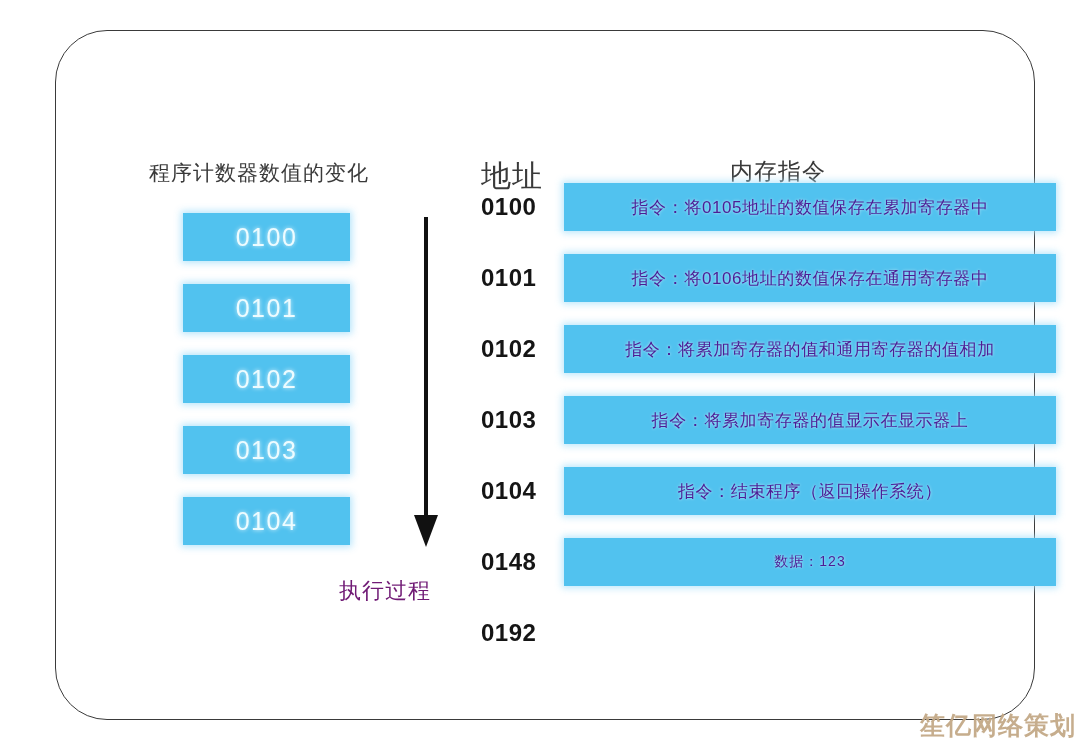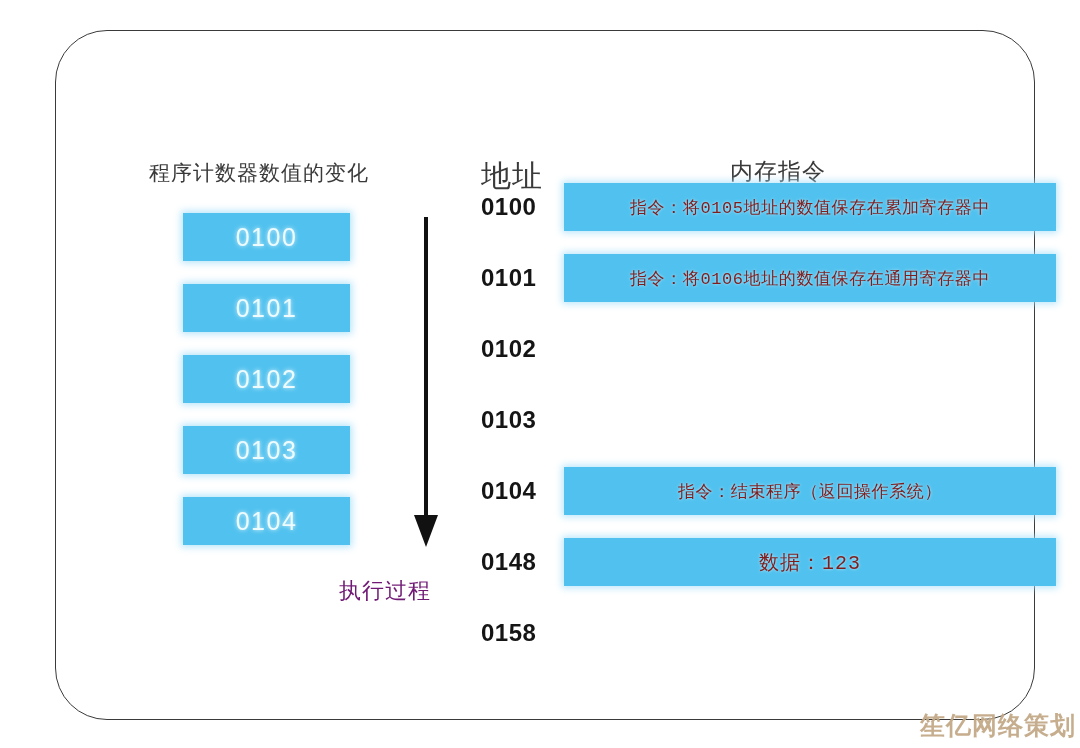--- a/index.html
+++ b/index.html
@@ -115,29 +115,28 @@
     width: 492px;
     height: 48px;
     background: #51c2ef;
     box-shadow: 0 0 7px 2px rgba(170, 225, 250, 0.8);
     display: flex;
     align-items: center;
     justify-content: center;
     box-sizing: border-box;
   }
   .mem-cell-text {
-    color: #7f1d1d;
+    color: #4c1d95;
     font-size: 17px;
     letter-spacing: 0.6px;
     white-space: nowrap;
     text-shadow: 0 0 3px rgba(255,255,255,0.7);
-    font-family: Liberation Mono, monospace;
   }
   .mem-cell-text.is-data {
-    font-size: 20px;
+    font-size: 14px;
     letter-spacing: 1px;
   }
 
   
   #watermark {
     position: absolute;
     right: 4px;
     bottom: 6px;
     color: #c3a987;
     font-size: 25px;
@@ -194,36 +193,42 @@
         </div>
       </div>
       <div class="mem-row" style="top: 223px;">
         <div class="mem-address">0101</div>
         <div class="mem-cell">
           <span class="mem-cell-text">指令：将0106地址的数值保存在通用寄存器中</span>
         </div>
       </div>
       <div class="mem-row" style="top: 294px;">
         <div class="mem-address">0102</div>
+        <div class="mem-cell">
+          <span class="mem-cell-text">指令：将累加寄存器的值和通用寄存器的值相加</span>
+        </div>
       </div>
       <div class="mem-row" style="top: 365px;">
         <div class="mem-address">0103</div>
+        <div class="mem-cell">
+          <span class="mem-cell-text">指令：将累加寄存器的值显示在显示器上</span>
+        </div>
       </div>
       <div class="mem-row" style="top: 436px;">
         <div class="mem-address">0104</div>
         <div class="mem-cell">
           <span class="mem-cell-text">指令：结束程序（返回操作系统）</span>
         </div>
       </div>
       <div class="mem-row" style="top: 507px;">
         <div class="mem-address">0148</div>
         <div class="mem-cell">
           <span class="mem-cell-text is-data">数据：123</span>
         </div>
       </div>
       <div class="mem-row" style="top: 578px;">
-        <div class="mem-address">0158</div>
+        <div class="mem-address">0192</div>
       </div>
     </div>
 
 </div>
 
 <div id="watermark">笙亿网络策划</div>
 
 </body></html>

